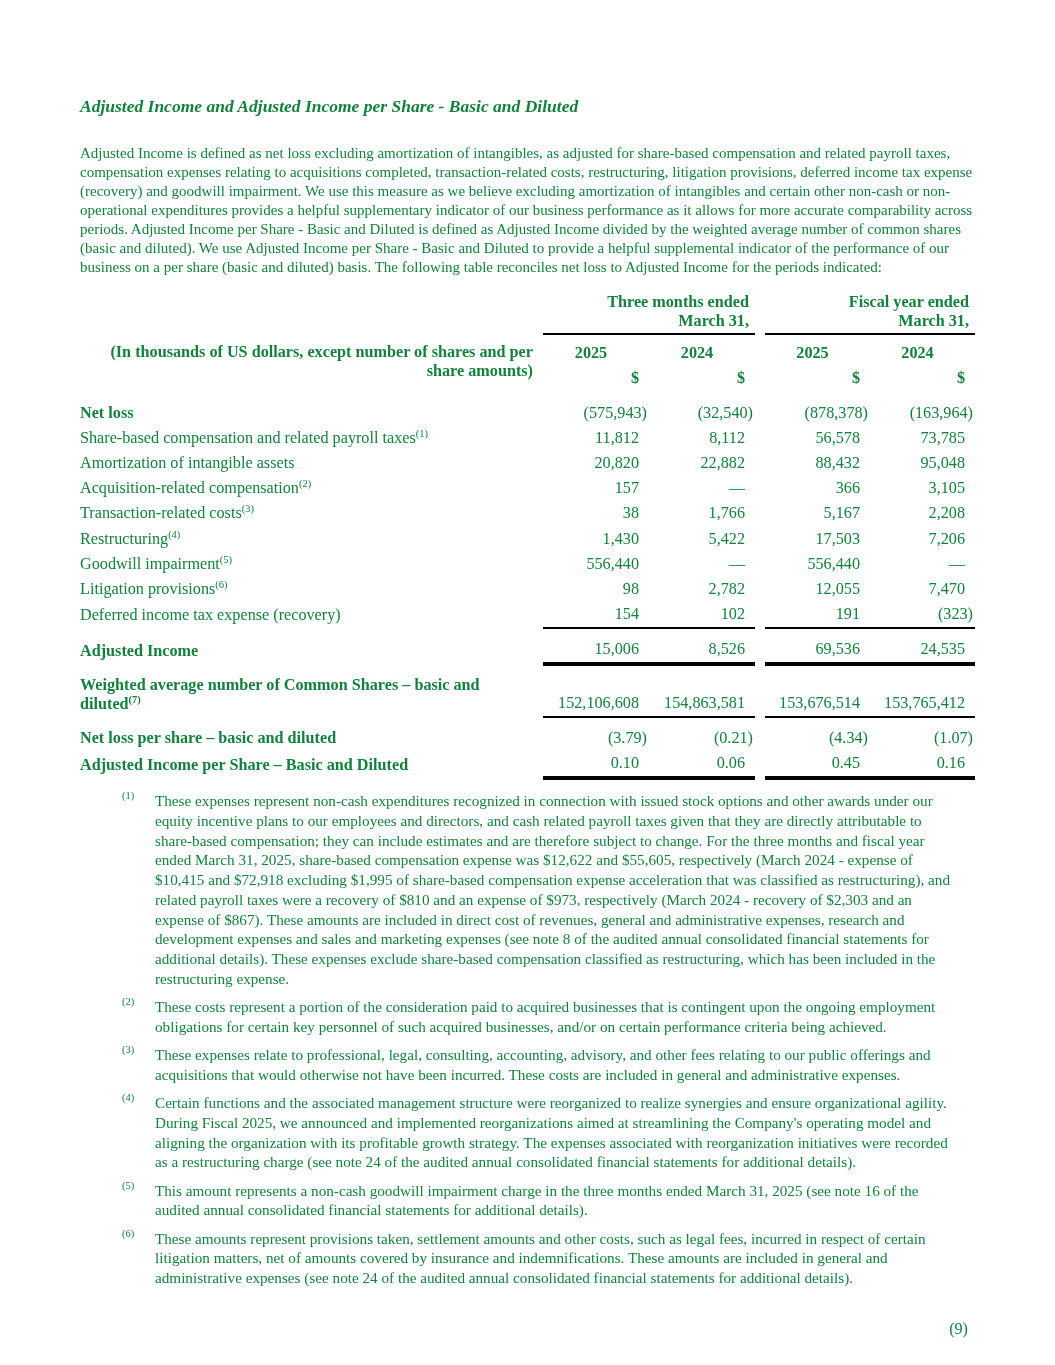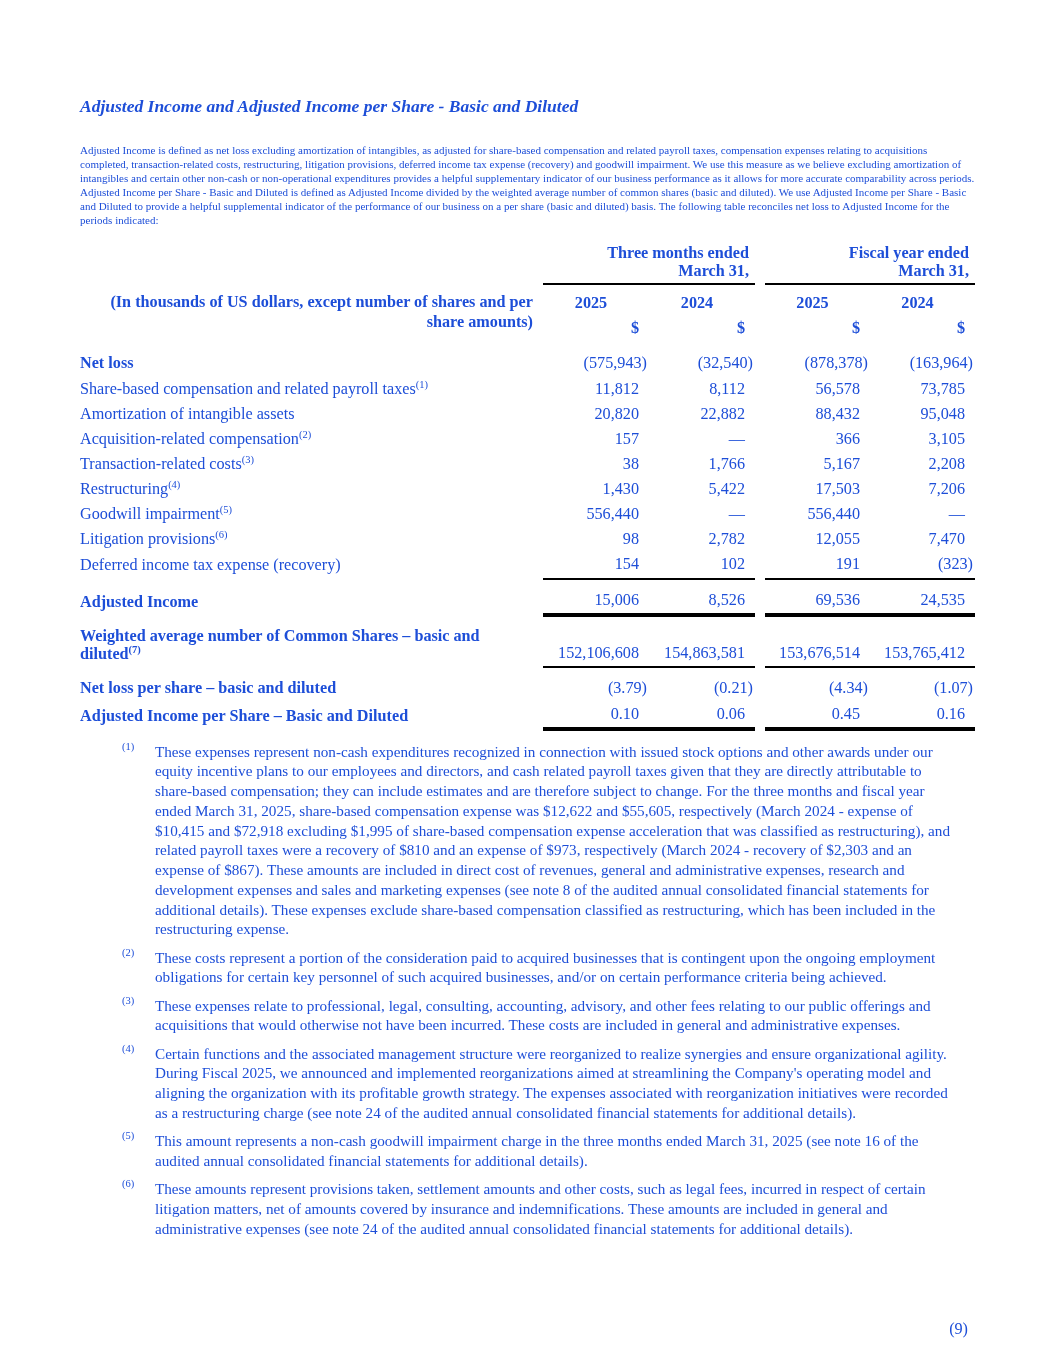--- a/index.html
+++ b/index.html
@@ -3,32 +3,32 @@
 <meta charset="utf-8">
 <style>
   * { margin: 0; padding: 0; box-sizing: border-box; }
   html, body { background: #ffffff; }
   .page {
     width: 1055px;
     height: 1365px;
     padding: 96px 80px 0 80px;
     position: relative;
     background: #ffffff;
-    color: #1d4ed8;
+    color: #15803d;
     font-family: "Liberation Serif", serif;
     overflow: hidden;
   }
   .section-heading {
     font-size: 17.5px;
     font-weight: bold;
     font-style: italic;
     margin-bottom: 27px;
   }
   .intro {
-    font-size: 11px;
+    font-size: 15px;
     line-height: 1.27;
     text-align: left;
     margin-bottom: 16px;
   }
   table.recon {
     width: 895px;
     border-collapse: collapse;
     table-layout: fixed;
     font-size: 16.2px;
   }

